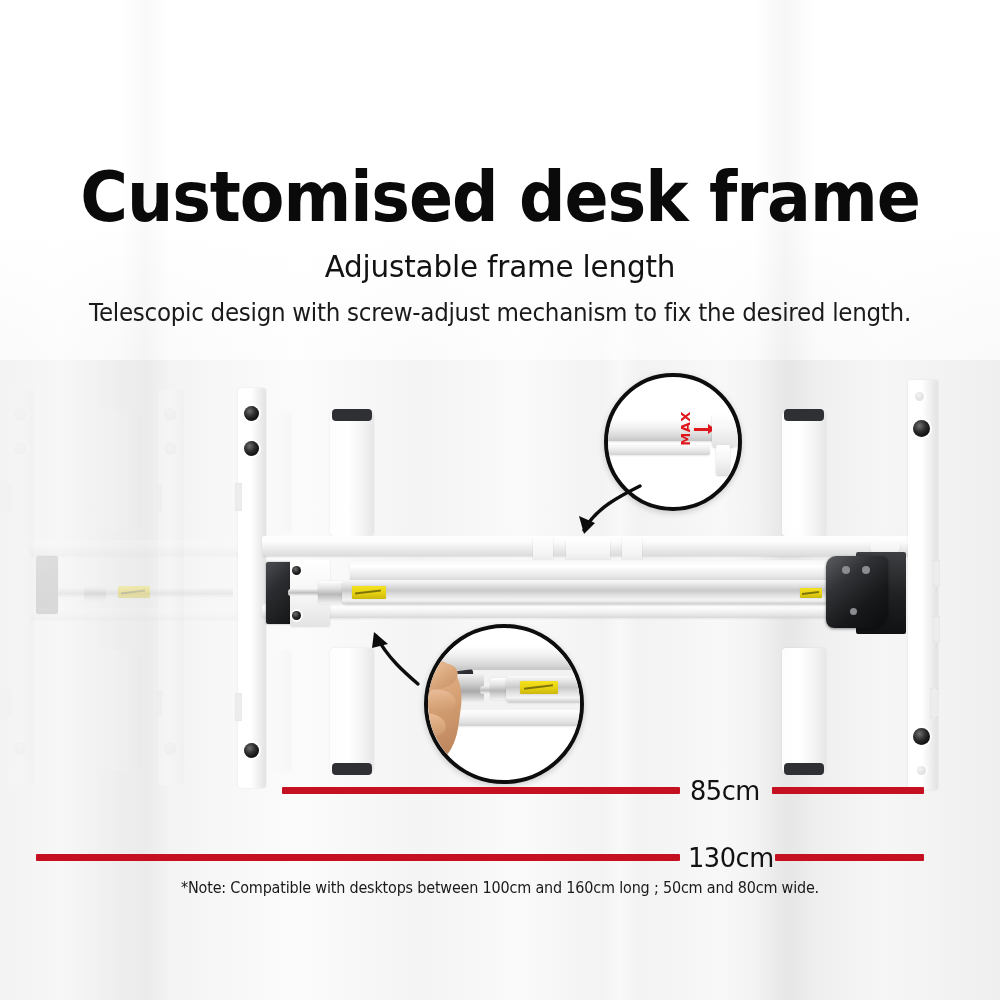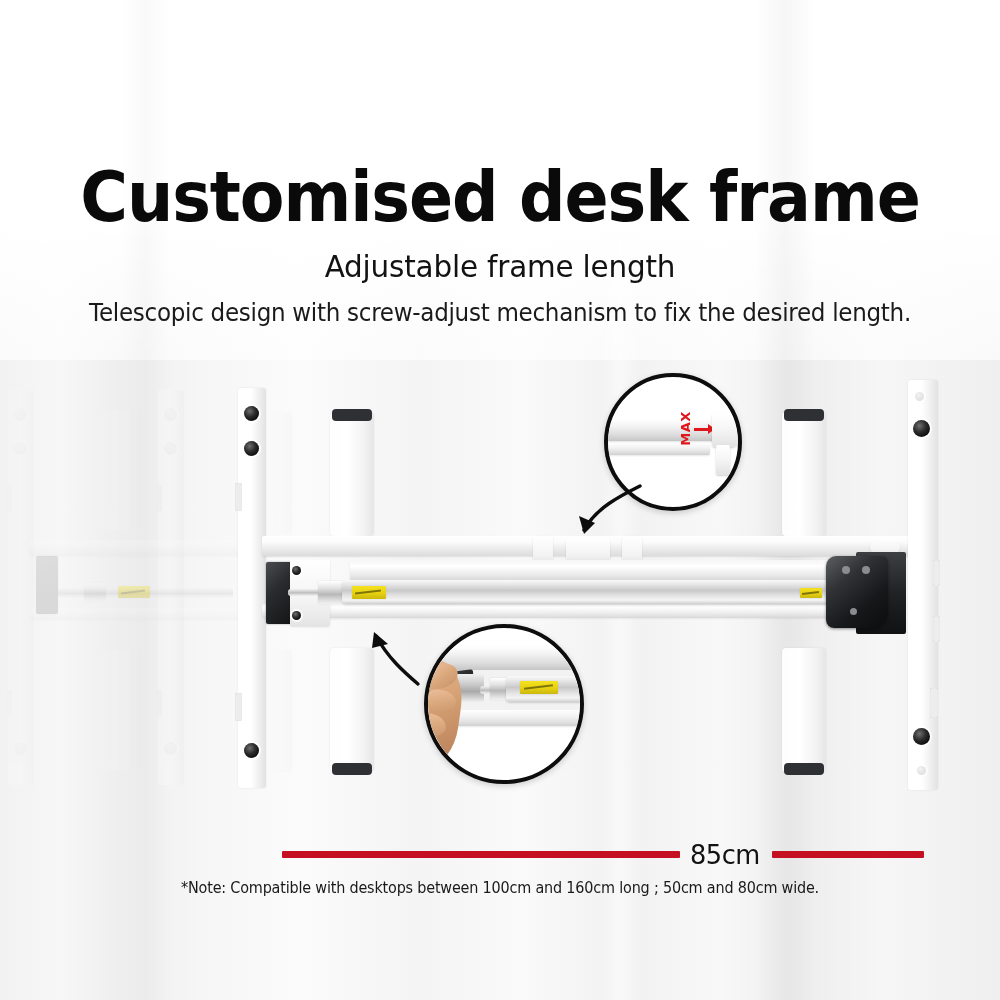--- a/index.html
+++ b/index.html
@@ -368,22 +368,27 @@
       <div class="finger" style="left:-2px;top:62px;width:30px;height:22px;transform:rotate(10deg);"></div>
       <div class="finger" style="left:-12px;top:86px;width:30px;height:22px;transform:rotate(14deg);"></div>
     </div>
   </div>
 
   <svg class="arrowsvg" width="110" height="90" style="left:352px;top:612px;">
     <path d="M 66 72 C 52 60, 36 46, 24 24" stroke="#0d0d0d" stroke-width="3.4" fill="none" stroke-linecap="round"></path>
     <path d="M 22 20 L 36 32 L 20 36 Z" fill="#0d0d0d"></path>
   </svg>
 
-  <div class="measure-row" style="left:0;top:840px;width:987px;">
+  <div class="measure-row" style="left:0;top:776px;width:987px;">
     <div class="mline" style="left:282px;top:11px;width:398px;background:#c41020;"></div>
     <div class="mlabel" style="left:690px;top:0;">85cm</div>
     <div class="mline" style="left:772px;top:11px;width:152px;background:#c41020;"></div>
   </div>
 
+  <div class="measure-row" style="left:0;top:843px;width:1000px;">
+    <div class="mline" style="left:36px;top:11px;width:644px;background:#c41020;"></div>
+    <div class="mlabel" style="left:688px;top:0;">130cm</div>
+    <div class="mline" style="left:775px;top:11px;width:149px;background:#c41020;"></div>
+  </div>
 
   <div class="note" style="top:878px;">*Note: Compatible with desktops between 100cm and 160cm long ; 50cm and 80cm wide.</div>
 
 </div>
 
 </body></html>

